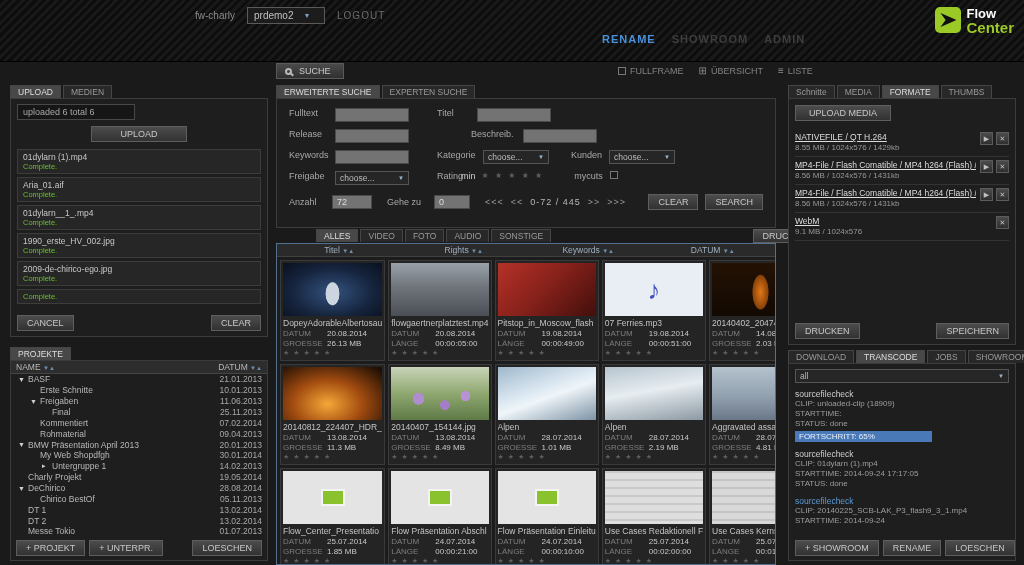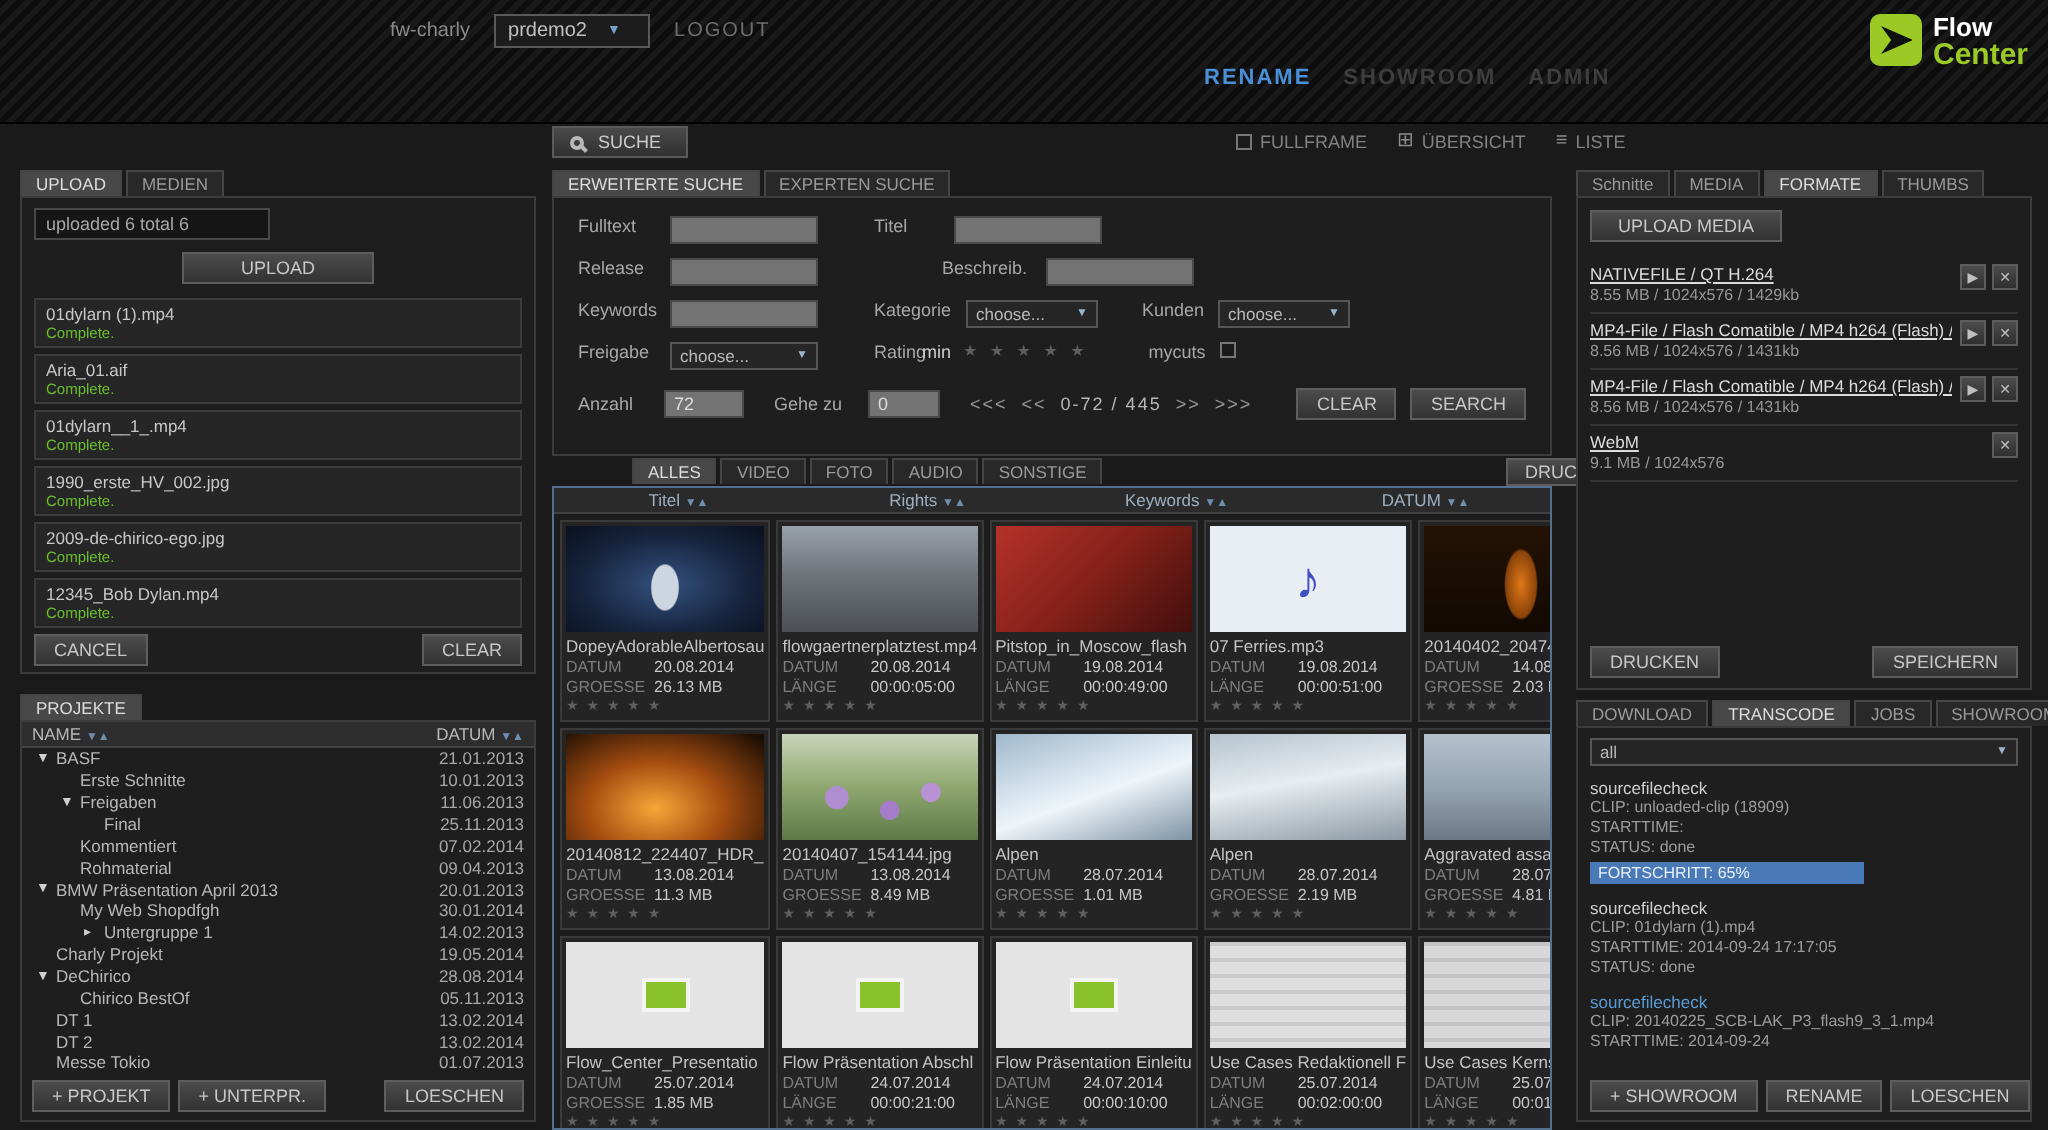--- a/index.html
+++ b/index.html
@@ -216,21 +216,20 @@
     </div>
     <div class="file-item">
       <div class="file-name">1990_erste_HV_002.jpg</div>
       <div class="file-status">Complete.</div>
     </div>
     <div class="file-item">
       <div class="file-name">2009-de-chirico-ego.jpg</div>
       <div class="file-status">Complete.</div>
     </div>
     <div class="file-item">
-      <div class="file-name">12345_Bob Dylan.mp4</div>
       <div class="file-status">Complete.</div>
     </div>
     <div class="upload-foot">
       <span class="btn">CANCEL</span>
       <span class="btn">CLEAR</span>
     </div>
   </div>
 </div>
 
 <div class="projects-wrap">

